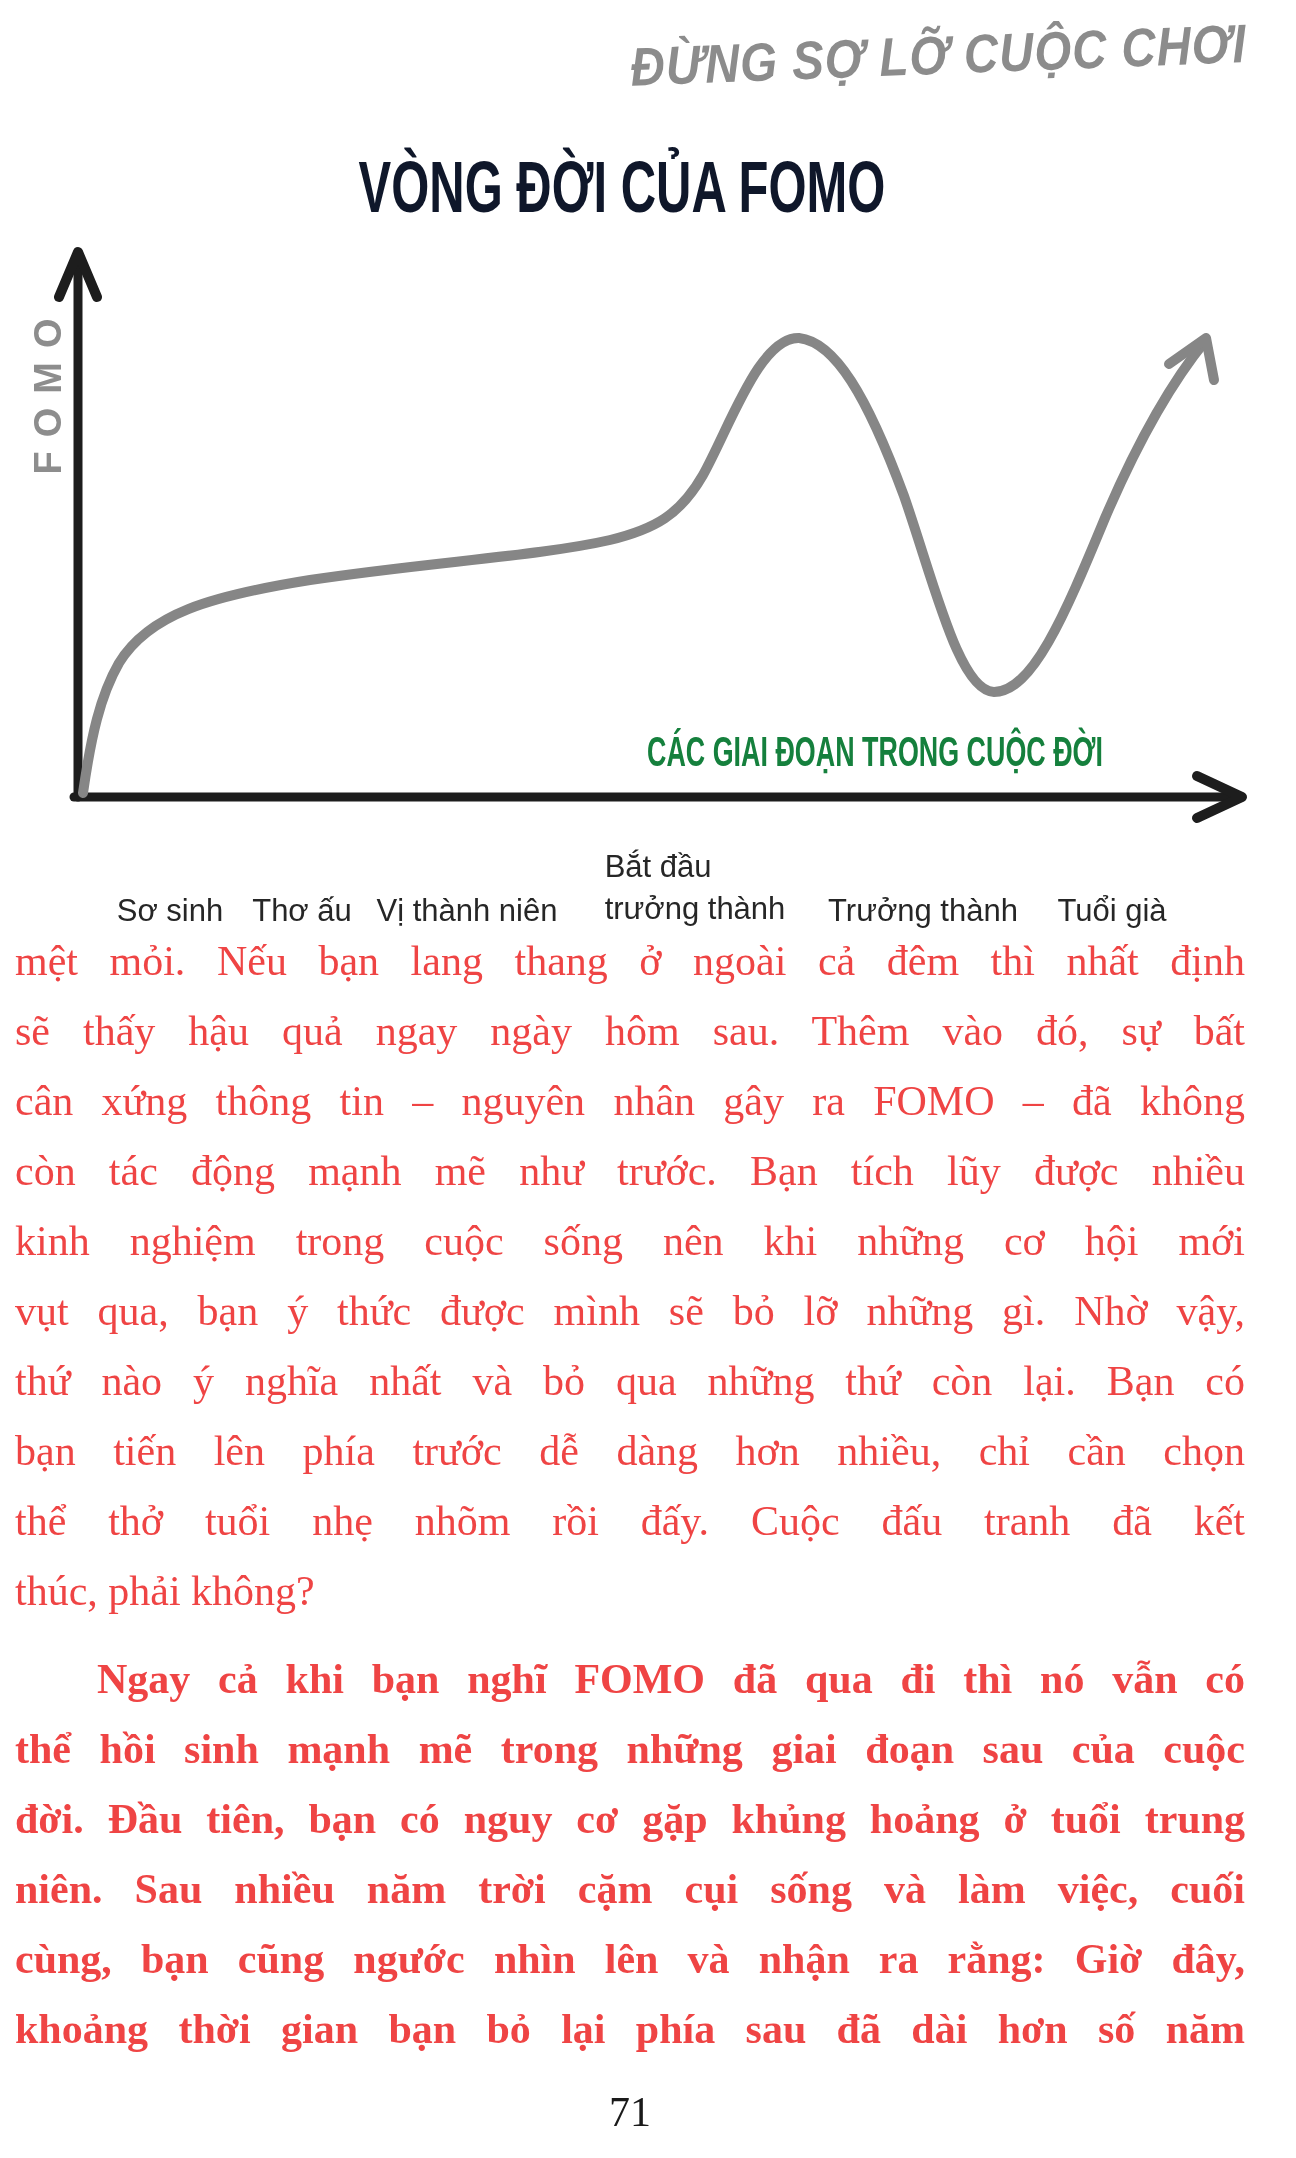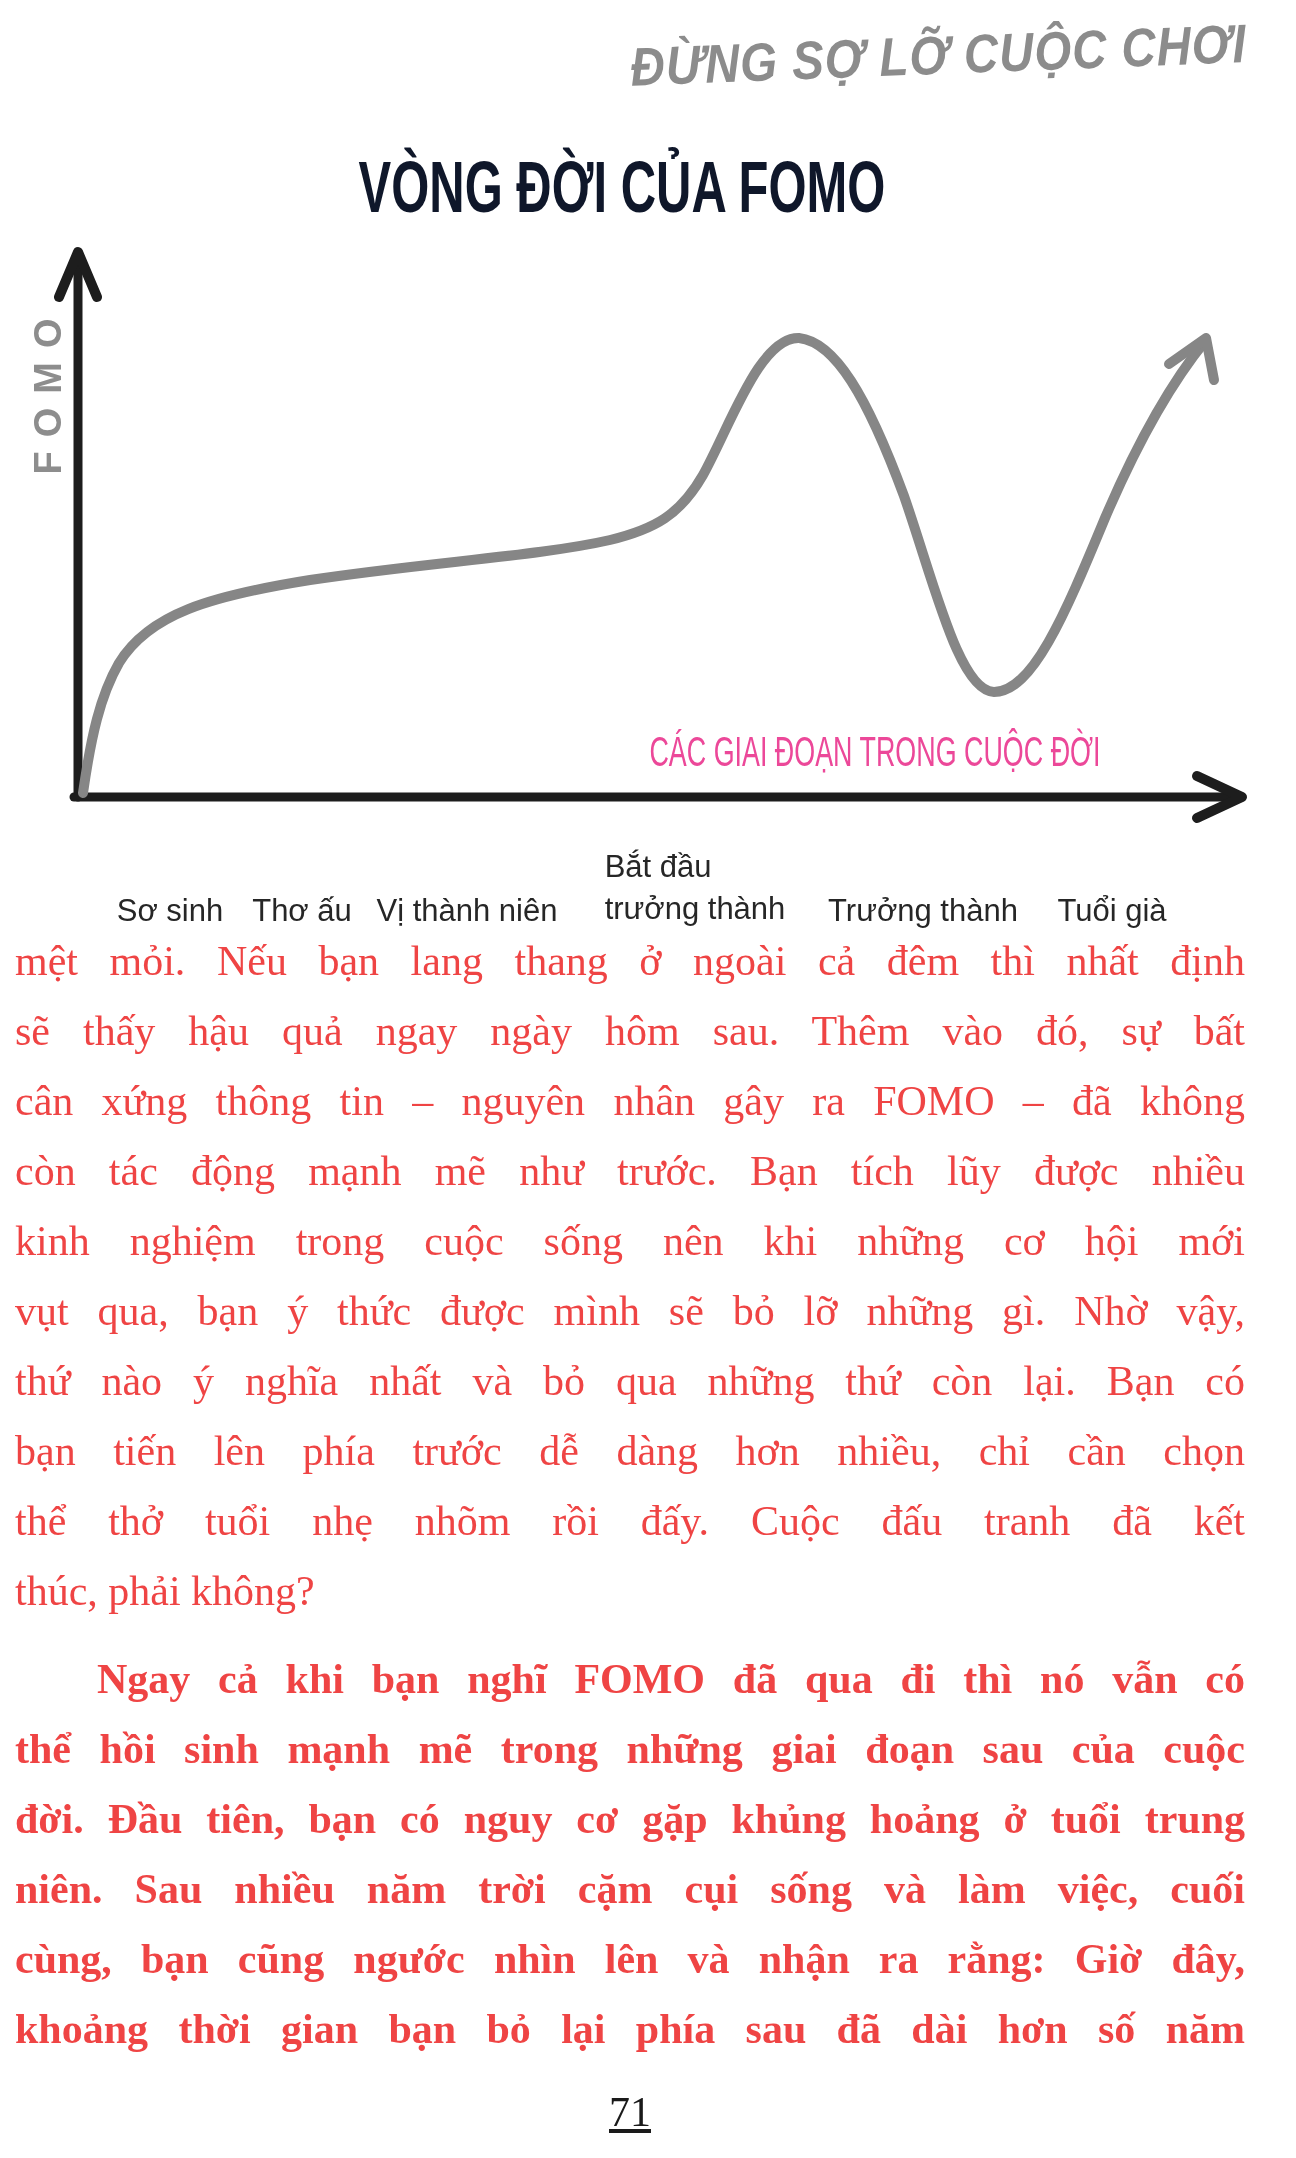--- a/index.html
+++ b/index.html
@@ -18,36 +18,36 @@
     white-space:nowrap; font-weight:bold; font-size:72px; color:#0f172a; }
   .chart-title .inner { display:inline-block; transform:scaleX(0.68); transform-origin:center; }
   
   .chart-svg { position:absolute; left:0; top:0; width:1296px; height:2158px; }
   
   .fomo-ylabel { position:absolute; left:-62px; top:368px; width:220px; text-align:center;
     transform:rotate(-90deg); transform-origin:center; color:#8d8d8d; font-weight:bold;
     font-size:38px; letter-spacing:14px; white-space:nowrap; }
   
   .stages-label { position:absolute; top:728px; left:875px; transform:translateX(-50%);
-    white-space:nowrap; font-weight:normal; font-size:42px; color:#ec4899; }
+    white-space:nowrap; font-weight:bold; font-size:42px; color:#15803d; }
   .stages-label .inner { display:inline-block; transform:scaleX(0.64); transform-origin:center; }
   
   .tick { position:absolute; top:890px; transform:translateX(-50%); font-size:31px;
     color:#262626; white-space:nowrap; line-height:42px; }
   .tick.two-line { top:846px; }
   
   .body-text { position:absolute; left:15px; right:51px; top:926px;
     font-family:"Liberation Serif","DejaVu Serif",serif; font-size:42px;
     line-height:70px; color:#ef4444; }
   .jl { text-align:justify; text-align-last:justify; }
   .jl.lastline { text-align-last:left; }
   .para2 { margin-top:18px;font-weight:bold; }
   .para2 .firstline { text-indent:82px; }
   .page-number { position:absolute; left:15px; right:51px; top:2088px; text-align:center;
-    font-family:"Liberation Serif","DejaVu Serif",serif; font-size:42px; color:#1a1a1a;text-decoration:underline; }
+    font-family:"Liberation Serif","DejaVu Serif",serif; font-size:42px; color:#1a1a1a; }
 </style>
 </head>
 <body>
 
 <div class="page">
 
   <div class="running-header">
     <span class="inner">ĐỪNG SỢ LỠ CUỘC CHƠI</span>
   </div>
 

